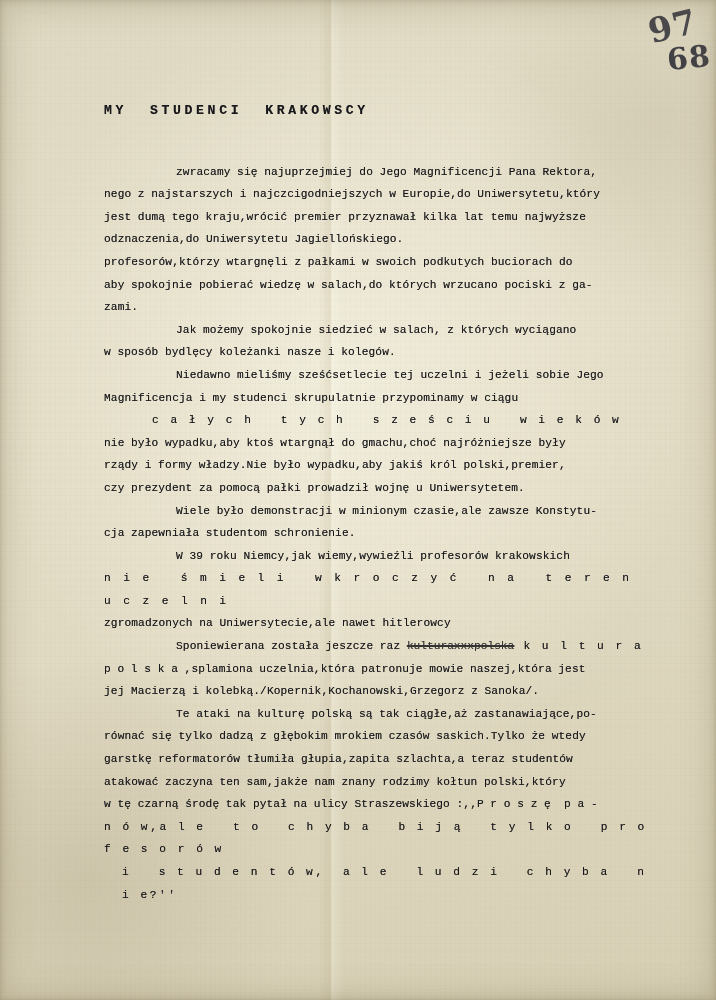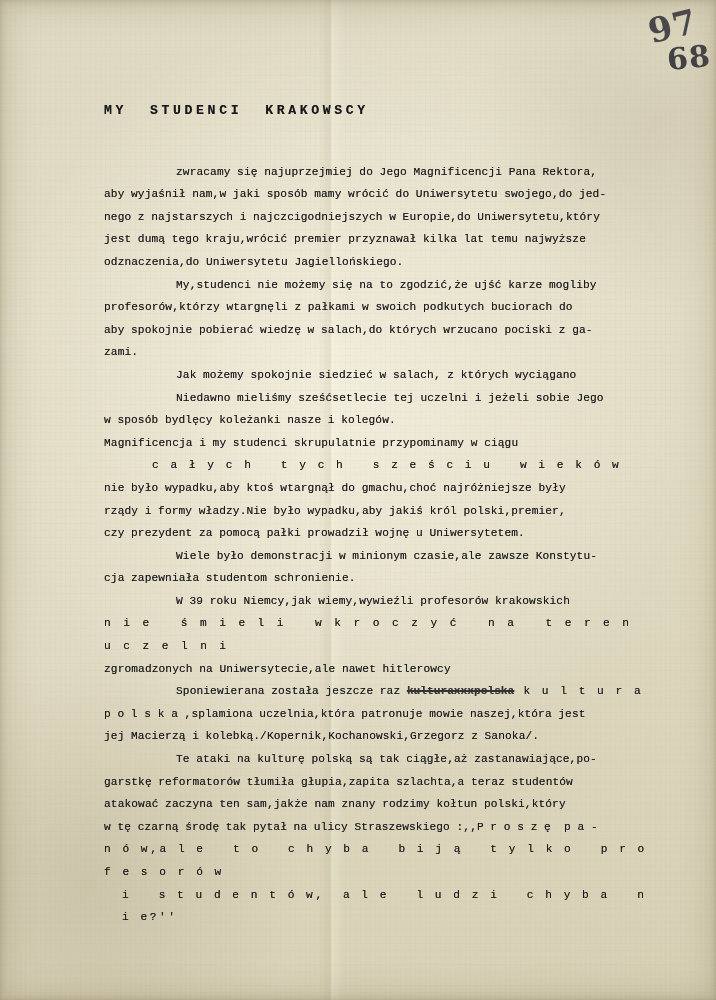--- a/index.html
+++ b/index.html
@@ -115,73 +115,72 @@
     letter-spacing: 3.0px;
   }
   .struck {
     text-decoration: line-through;
     text-decoration-thickness: 1.5px;
     opacity: 0.85;
   }
   .overstrike {
     position: relative;
     letter-spacing: 0px;
-    font-weight: 700;
+    font-weight: 400;
   }
 </style>
 </head>
 <body>
 
 <div id="page">
 
   <div id="grain"></div>
   <div id="crease"></div>
 
   <div class="handwriting" id="hw-top">97</div>
   <div class="handwriting" id="hw-bottom">68</div>
 
   <div id="typed">
 
     <div class="title">MY  STUDENCI  KRAKOWSCY</div>
 
     <p class="para">zwracamy się najuprzejmiej do Jego Magnificencji Pana Rektora,</p>
-    <p class="para noindent">aby wyjaśnił nam,w jaki sposób mamy wrócić do Uniwersytetu swojego,do jed-</p>
     <p class="para noindent">nego z najstarszych i najczcigodniejszych w Europie,do Uniwersytetu,który</p>
     <p class="para noindent">jest dumą tego kraju,wrócić premier przyznawał kilka lat temu najwyższe</p>
     <p class="para noindent">odznaczenia,do Uniwersytetu Jagiellońskiego.</p>
 
-    <p class="para">My,studenci nie możemy się na to zgodzić,że ujść karze mogliby</p>
     <p class="para noindent">profesorów,którzy wtargnęli z pałkami w swoich podkutych buciorach do</p>
     <p class="para noindent">aby spokojnie pobierać wiedzę w salach,do których wrzucano pociski z ga-</p>
     <p class="para noindent">zami.</p>
 
     <p class="para">Jak możemy spokojnie siedzieć w salach, z których wyciągano</p>
+    <p class="para noindent">w sposób bydlęcy koleżanki nasze i kolegów.</p>
+
     <p class="para">Niedawno mieliśmy sześćsetlecie tej uczelni i jeżeli sobie Jego</p>
-
-    <p class="para noindent">w sposób bydlęcy koleżanki nasze i kolegów.</p>
     <p class="para noindent">Magnificencja i my studenci skrupulatnie przypominamy w ciągu</p>
 
     <p class="para noindent spaced" style="padding-left:48px;">c a ł y c h   t y c h   s z e ś c i u   w i e k ó w</p>
     <p class="para noindent">nie było wypadku,aby ktoś wtargnął do gmachu,choć najróżniejsze były</p>
     <p class="para noindent">rządy i formy władzy.Nie było wypadku,aby jakiś król polski,premier,</p>
     <p class="para noindent">czy prezydent za pomocą pałki prowadził wojnę u Uniwersytetem.</p>
 
     <p class="para">Wiele było demonstracji w minionym czasie,ale zawsze Konstytu-</p>
     <p class="para noindent">cja zapewniała studentom schronienie.</p>
 
     <p class="para">W 39 roku Niemcy,jak wiemy,wywieźli profesorów krakowskich</p>
     <p class="para noindent spaced-wide">n i e   ś m i e l i   w k r o c z y ć   n a   t e r e n   u c z e l n i</p>
 
     <p class="para noindent">zgromadzonych na Uniwersytecie,ale nawet hitlerowcy</p>
 
     <p class="para"><span>Sponiewierana została jeszcze raz </span><span class="struck overstrike">kulturaxxxpolska</span><span class="spaced"> k u l t u r a</span></p>
     <p class="para noindent">p o l s k a ,splamiona uczelnia,która patronuje mowie naszej,która jest</p>
     <p class="para noindent">jej Macierzą i kolebką./Kopernik,Kochanowski,Grzegorz z Sanoka/.</p>
 
     <p class="para">Te ataki na kulturę polską są tak ciągłe,aż zastanawiające,po-</p>
+    <p class="para noindent">równać się tylko dadzą z głębokim mrokiem czasów saskich.Tylko że wtedy</p>
     <p class="para noindent">garstkę reformatorów tłumiła głupia,zapita szlachta,a teraz studentów</p>
     <p class="para noindent">atakować zaczyna ten sam,jakże nam znany rodzimy kołtun polski,który</p>
     <p class="para noindent">w tę czarną środę tak pytał na ulicy Straszewskiego :,,P r o s z ę  p a -</p>
     <p class="para noindent spaced">n ó w,a l e   t o   c h y b a   b i j ą   t y l k o   p r o f e s o r ó w</p>
     <p class="para noindent spaced" style="padding-left:18px;">i   s t u d e n t ó w,  a l e   l u d z i   c h y b a   n i e?''</p>
 
   </div>
 
   <div id="edge"></div>
 </div>

